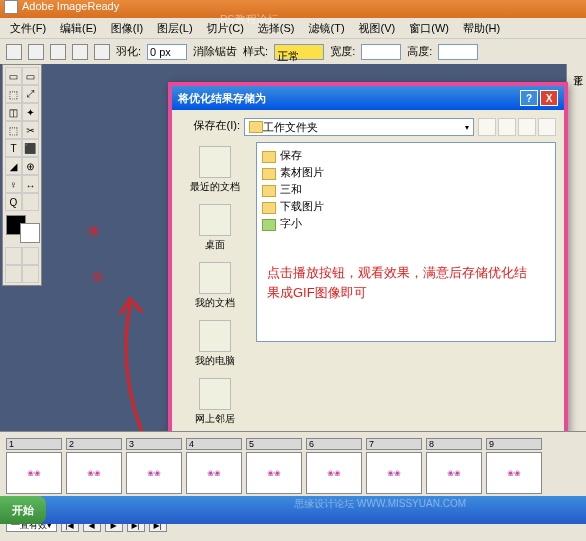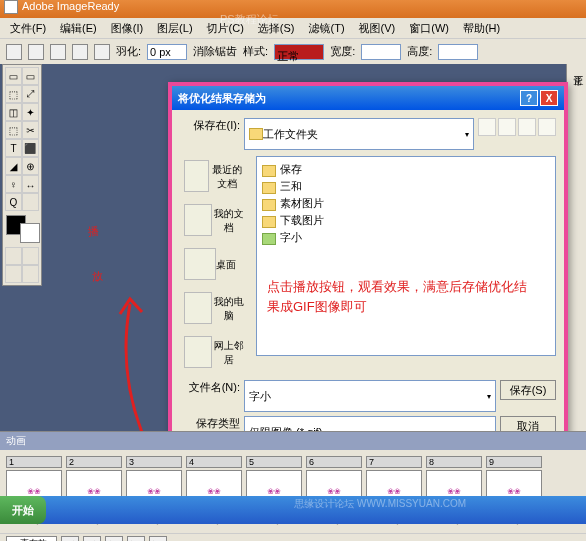--- a/index.html
+++ b/index.html
@@ -4,45 +4,45 @@
 <style>
 *{margin:0;padding:0;box-sizing:border-box;font-family:"SimSun",Arial,sans-serif;font-size:11px}
 body{background:#4a5a7a;width:586px;height:541px;overflow:hidden;position:relative}
 .titlebar{background:linear-gradient(#e88a3c,#d87020);height:18px;display:flex;align-items:flex-start;padding:0 4px;color:#fff}
 .titlebar-icon{width:14px;height:14px;background:#fff;margin-right:4px;border:1px solid #888}
 .menubar{background:#e8e4d8;height:20px;display:flex;align-items:center;padding:0 4px;gap:2px}
 .menu-item{padding:16px 6px;cursor:pointer}
 .optbar{background:#e8e4d8;height:26px;display:flex;align-items:center;padding:0 6px;gap:6px;border-top:1px solid #ccc}
 .opt-icon{width:16px;height:16px;border:1px solid #888;background:#f0f0f0}
 .opt-input{width:40px;height:16px;border:1px solid #7a9ac8;background:#fff;padding:0 2px}
-.opt-select{height:16px;border:1px solid #7a9ac8;background:#b91c1c;padding:4px 2px;width:50px}
+.opt-select{height:16px;border:1px solid #7a9ac8;background:#fde047;padding:4px 2px;width:50px}
 .workspace{position:absolute;top:64px;left:0;right:0;bottom:40px;background:#4a5a7a}
 .toolbox{position:absolute;top:0;left:2px;width:40px;background:#e8e4d8;border:1px solid #888;padding:2px}
 .tool-row{display:flex}
 .tool{width:18px;height:18px;border:1px solid #ccc;background:#e8e4d8;display:flex;align-items:center;justify-content:center;font-size:10px;cursor:pointer}
 .color-swatch{width:34px;height:28px;margin:4px 1px;position:relative}
 .color-fg{position:absolute;width:20px;height:20px;background:#000;border:1px solid #888;top:0;left:0}
 .color-bg{position:absolute;width:20px;height:20px;background:#fff;border:1px solid #888;bottom:0;right:0}
 .right-panel{position:absolute;top:0;right:0;width:20px;height:100%;background:#e8e4d8;border-left:1px solid #888}
 .dialog{position:absolute;top:82px;left:168px;width:400px;background:#ece9d8;border:4px solid #ec4899;box-shadow:2px 2px 8px rgba(0,0,0,.4)}
 .dlg-title{background:linear-gradient(#3c8cde,#0054e3);height:24px;display:flex;align-items:center;padding:0 6px;color:#fff;font-weight:bold}
 .dlg-title-text{flex:1}
 .dlg-btn{width:18px;height:16px;margin-left:2px;display:flex;align-items:center;justify-content:center;border:1px solid #fff;font-size:10px;cursor:pointer}
 .dlg-help{background:#3c8cde}
 .dlg-close{background:#e04030;color:#fff}
 .dlg-body{padding:8px}
 .dlg-row{display:flex;align-items:flex-start;margin-bottom:6px;gap:4px}
 .dlg-label{width:60px;text-align:right}
-.dlg-combo{flex:1;height:32px;border:1px solid #7a9ac8;background:#fff;padding:0 4px;display:flex;align-items:center}
+.dlg-combo{flex:1;height:18px;border:1px solid #7a9ac8;background:#fff;padding:0 4px;display:flex;align-items:center}
 .dlg-combo-arrow{margin-left:auto;font-size:8px}
 .nav-icons{display:flex;gap:2px}
 .nav-icon{width:18px;height:18px;border:1px solid #ccc;background:#f8f8f0;cursor:pointer}
 .dlg-main{display:flex;gap:6px;margin-top:4px}
 .places{width:70px;display:flex;flex-direction:column;gap:2px}
-.place{display:flex;flex-direction:row;align-items:center;padding:4px;cursor:pointer}
+.place{display:flex;flex-direction:column;align-items:center;padding:4px;cursor:pointer}
 .place-icon{width:32px;height:32px;background:#f0f0e0;border:1px solid #bbb;margin-bottom:2px}
 .place-label{font-size:10px;text-align:center}
 .filelist{flex:1;height:200px;background:#fff;border:1px solid #7a9ac8;padding:4px;position:relative}
 .file-item{display:flex;align-items:flex-end;gap:4px;padding:1px;cursor:pointer}
 .folder-icon{width:14px;height:12px;background:#f8d878;border:1px solid #c8a838}
 .img-icon{width:14px;height:12px;background:#a8d878;border:1px solid #78a848}
 .annotation{position:absolute;top:120px;left:10px;color:#e02020;font-size:13px;line-height:1.5;pointer-events:none}
 .dlg-bottom{margin-top:6px}
 .dlg-bottom .dlg-row{margin-bottom:4px}
 .dlg-button{width:56px;height:20px;border:1px solid #888;background:#ece9d8;cursor:pointer;text-align:center;line-height:18px}
@@ -189,47 +189,47 @@
       </div>
     </div>
     <div class="dlg-main">
       <div class="places">
         <div class="place">
             <div class="place-icon"></div>
             <span class="place-label">最近的文档</span>
           </div>
         <div class="place">
             <div class="place-icon"></div>
+            <span class="place-label">桌面</span>
+          </div>
+        <div class="place">
+            <div class="place-icon"></div>
             <span class="place-label">我的文档</span>
-          </div>
-        <div class="place">
-            <div class="place-icon"></div>
-            <span class="place-label">桌面</span>
           </div>
         <div class="place">
             <div class="place-icon"></div>
             <span class="place-label">我的电脑</span>
           </div>
         <div class="place">
             <div class="place-icon"></div>
             <span class="place-label">网上邻居</span>
           </div>
       </div>
       <div class="filelist">
         <div class="file-item">
             <span class="folder-icon"></span>
             <span>保存</span>
           </div>
         <div class="file-item">
             <span class="folder-icon"></span>
+            <span>素材图片</span>
+          </div>
+        <div class="file-item">
+            <span class="folder-icon"></span>
             <span>三和</span>
-          </div>
-        <div class="file-item">
-            <span class="folder-icon"></span>
-            <span>素材图片</span>
           </div>
         <div class="file-item">
             <span class="folder-icon"></span>
             <span>下载图片</span>
           </div>
         <div class="file-item">
             <span class="img-icon"></span>
             <span>字小</span>
           </div>
         <div class="annotation" style="width:260px">点击播放按钮，观看效果，满意后存储优化结果成GIF图像即可</div>
@@ -264,21 +264,20 @@
         <div class="dlg-combo">
             <span>所有切片</span>
             <span class="dlg-combo-arrow">▾</span>
           </div>
       </div>
     </div>
   </div>
 </div>
 
 <div class="anim-panel">
-  <div class="anim-header">动画</div>
   <div class="anim-frames" id="frames">
       <div class="frame">
         <div class="frame-num">1</div>
         <div class="frame-thumb">❀❀</div>
         <div class="frame-time">0.1秒▾</div>
       </div>
       <div class="frame">
         <div class="frame-num">2</div>
         <div class="frame-thumb">❀❀</div>
         <div class="frame-time">0.1秒▾</div>

